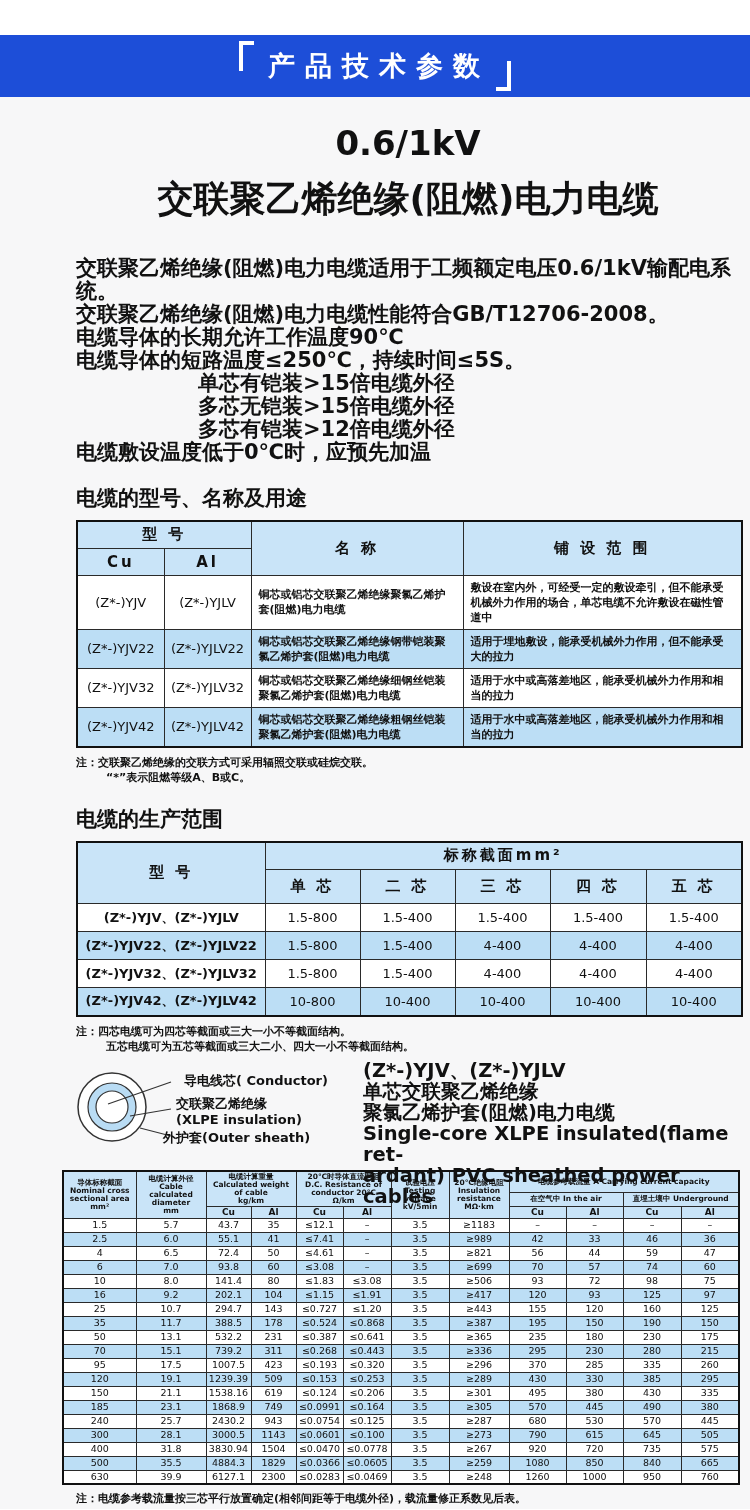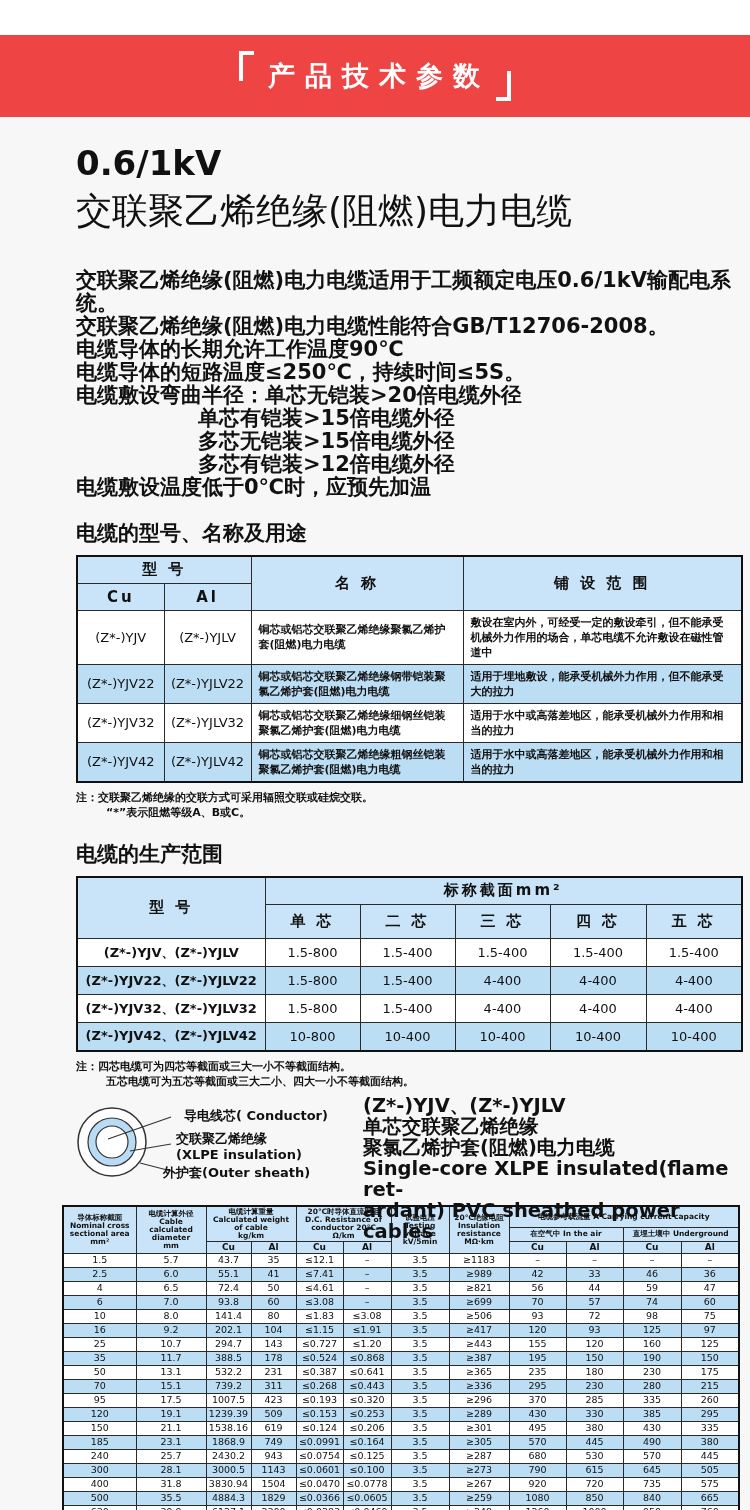--- a/index.html
+++ b/index.html
@@ -1,30 +1,30 @@
 <!DOCTYPE html>
 <html><head>
 <meta charset="utf-8">
 <style>
   * { margin:0; padding:0; box-sizing:border-box; }
   html,body { width:750px; background:#ffffff; font-family:"DejaVu Sans", sans-serif; color:#111; }
   body { height:1510px; overflow:hidden; }
 
   .top-strip { height:35px; background:#ffffff; }
 
-  .banner { height:82px; background:#ef4444; display:flex; align-items:center; justify-content:center; }
+  .banner { height:62px; background:#1d4ed8; display:flex; align-items:center; justify-content:center; }
   .banner-text { color:#ffffff; font-size:27px; font-weight:bold; letter-spacing:10px; }
   .bracket-l { display:inline-block; width:15px; height:30px; border-left:4px solid #fff; border-top:4px solid #fff; margin-right:14px; position:relative; top:-10px; }
   .bracket-r { display:inline-block; width:15px; height:30px; border-right:4px solid #fff; border-bottom:4px solid #fff; margin-left:6px; position:relative; top:10px; }
 
   .content { background:#f7f7f8; padding:0 10px 0 76px; min-height:1412px; }
 
-  .page-title { padding-top:26px; }
+  .page-title { text-align:center; padding-top:26px; }
   .page-title .kv { font-size:34px; font-weight:bold; }
-  .page-title .name { font-size:36px; font-weight:normal; margin-top:4px; }
+  .page-title .name { font-size:36px; font-weight:bold; margin-top:12px; }
 
   .intro { margin-top:33px; }
   .intro > div { font-size:21px; font-weight:bold; line-height:23px; }
   .intro > div.indent { padding-left:122px; }
 
   .section-heading { font-size:21px; font-weight:bold; margin-top:20px; margin-bottom:8px; }
 
   table { border-collapse:collapse; table-layout:fixed; background:#ffffff; }
   th, td { border:1px solid #2a2a2a; }
   table { border:2px solid #111; }
@@ -86,21 +86,20 @@
     <div class="page-title">
       <div class="kv">0.6/1kV</div>
       <div class="name">交联聚乙烯绝缘(阻燃)电力电缆</div>
     </div>
 
     <div class="intro">
         <div>交联聚乙烯绝缘(阻燃)电力电缆适用于工频额定电压0.6/1kV输配电系统。</div>
         <div>交联聚乙烯绝缘(阻燃)电力电缆性能符合GB/T12706-2008。</div>
         <div>电缆导体的长期允许工作温度90℃</div>
         <div>电缆导体的短路温度≤250℃，持续时间≤5S。</div>
-        <div>电缆敷设弯曲半径：单芯无铠装&gt;20倍电缆外径</div>
         <div class="indent">单芯有铠装&gt;15倍电缆外径</div>
         <div class="indent">多芯无铠装&gt;15倍电缆外径</div>
         <div class="indent">多芯有铠装&gt;12倍电缆外径</div>
         <div>电缆敷设温度低于0℃时，应预先加温</div>
       </div>
 
     <div class="section-heading">电缆的型号、名称及用途</div>
 
     <table id="models-table">
       <colgroup>

